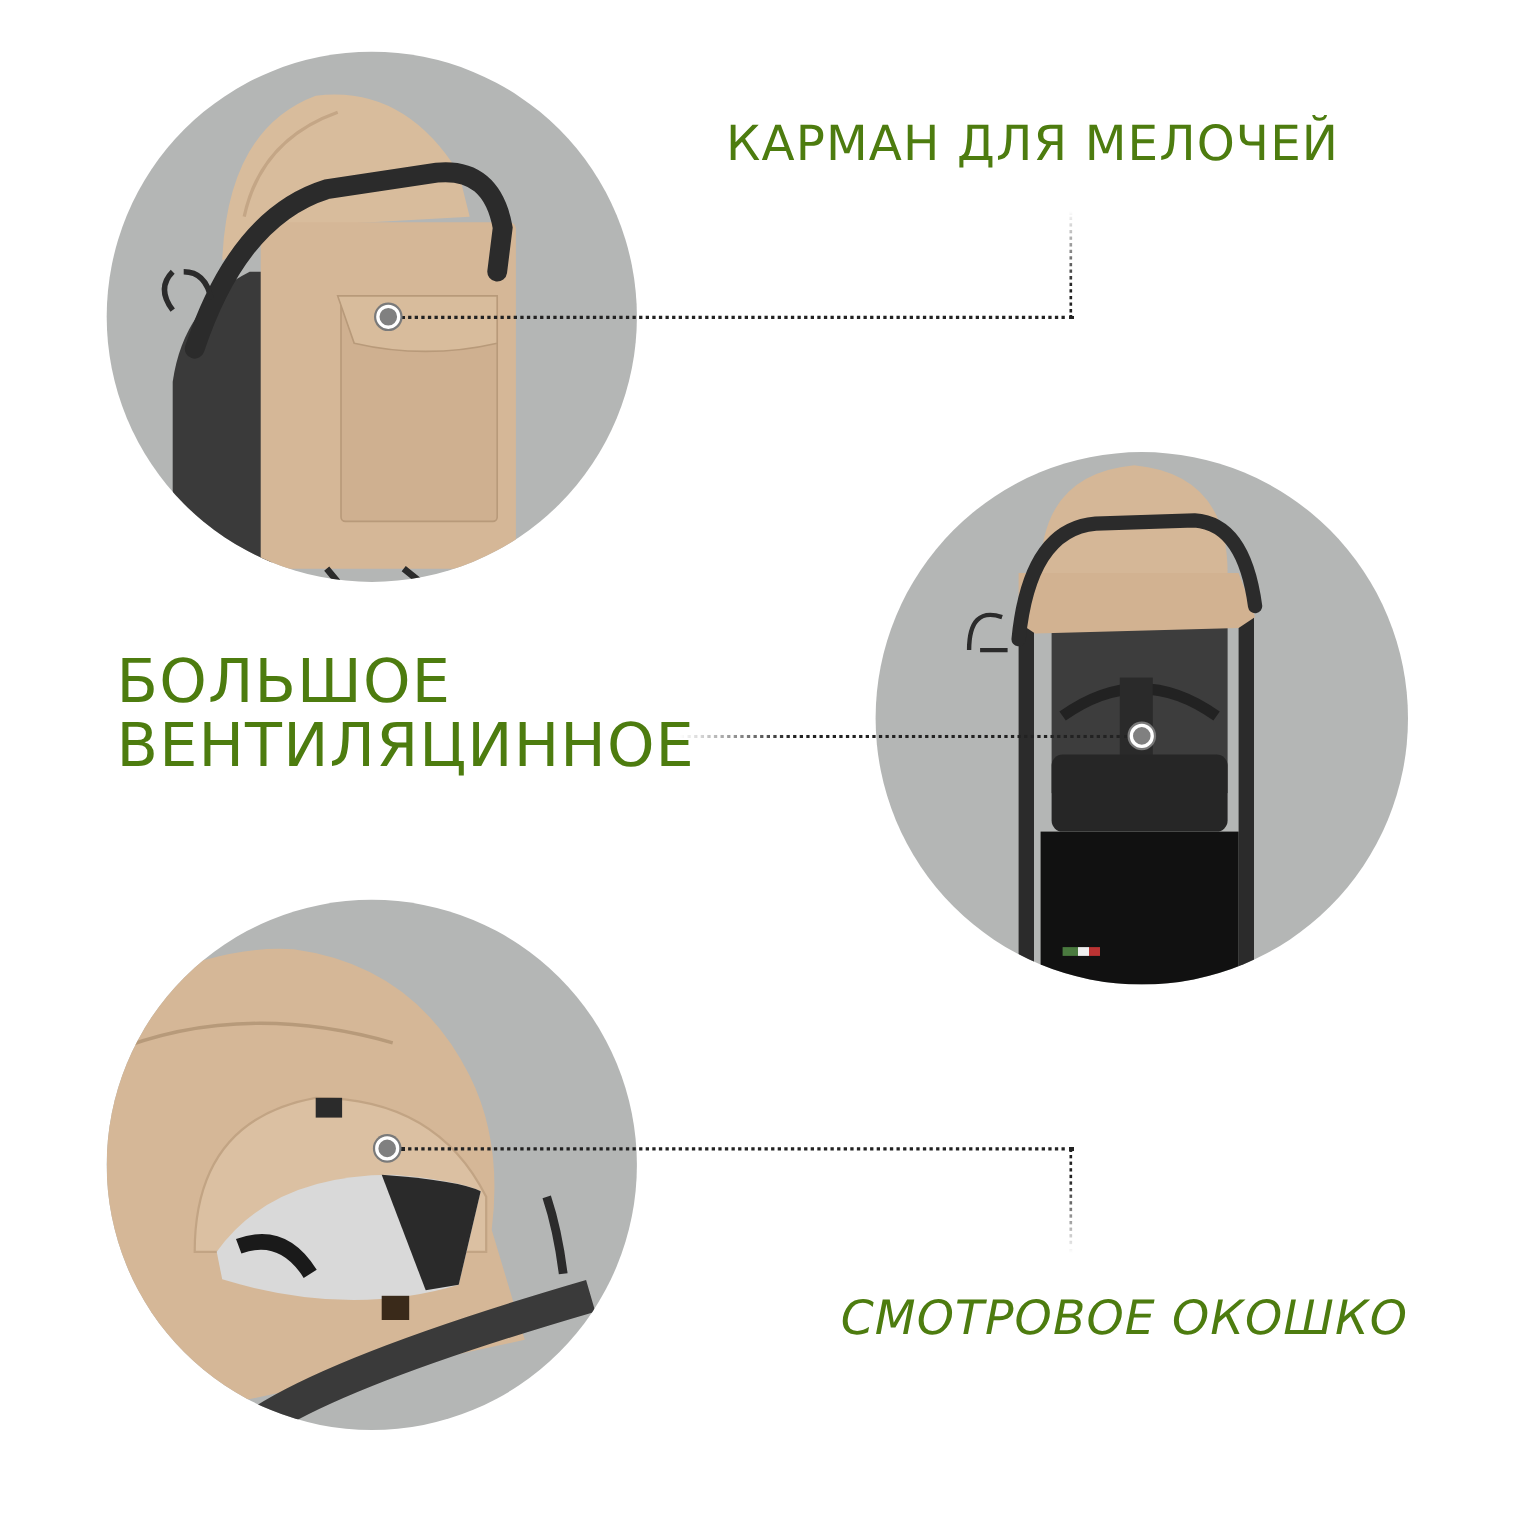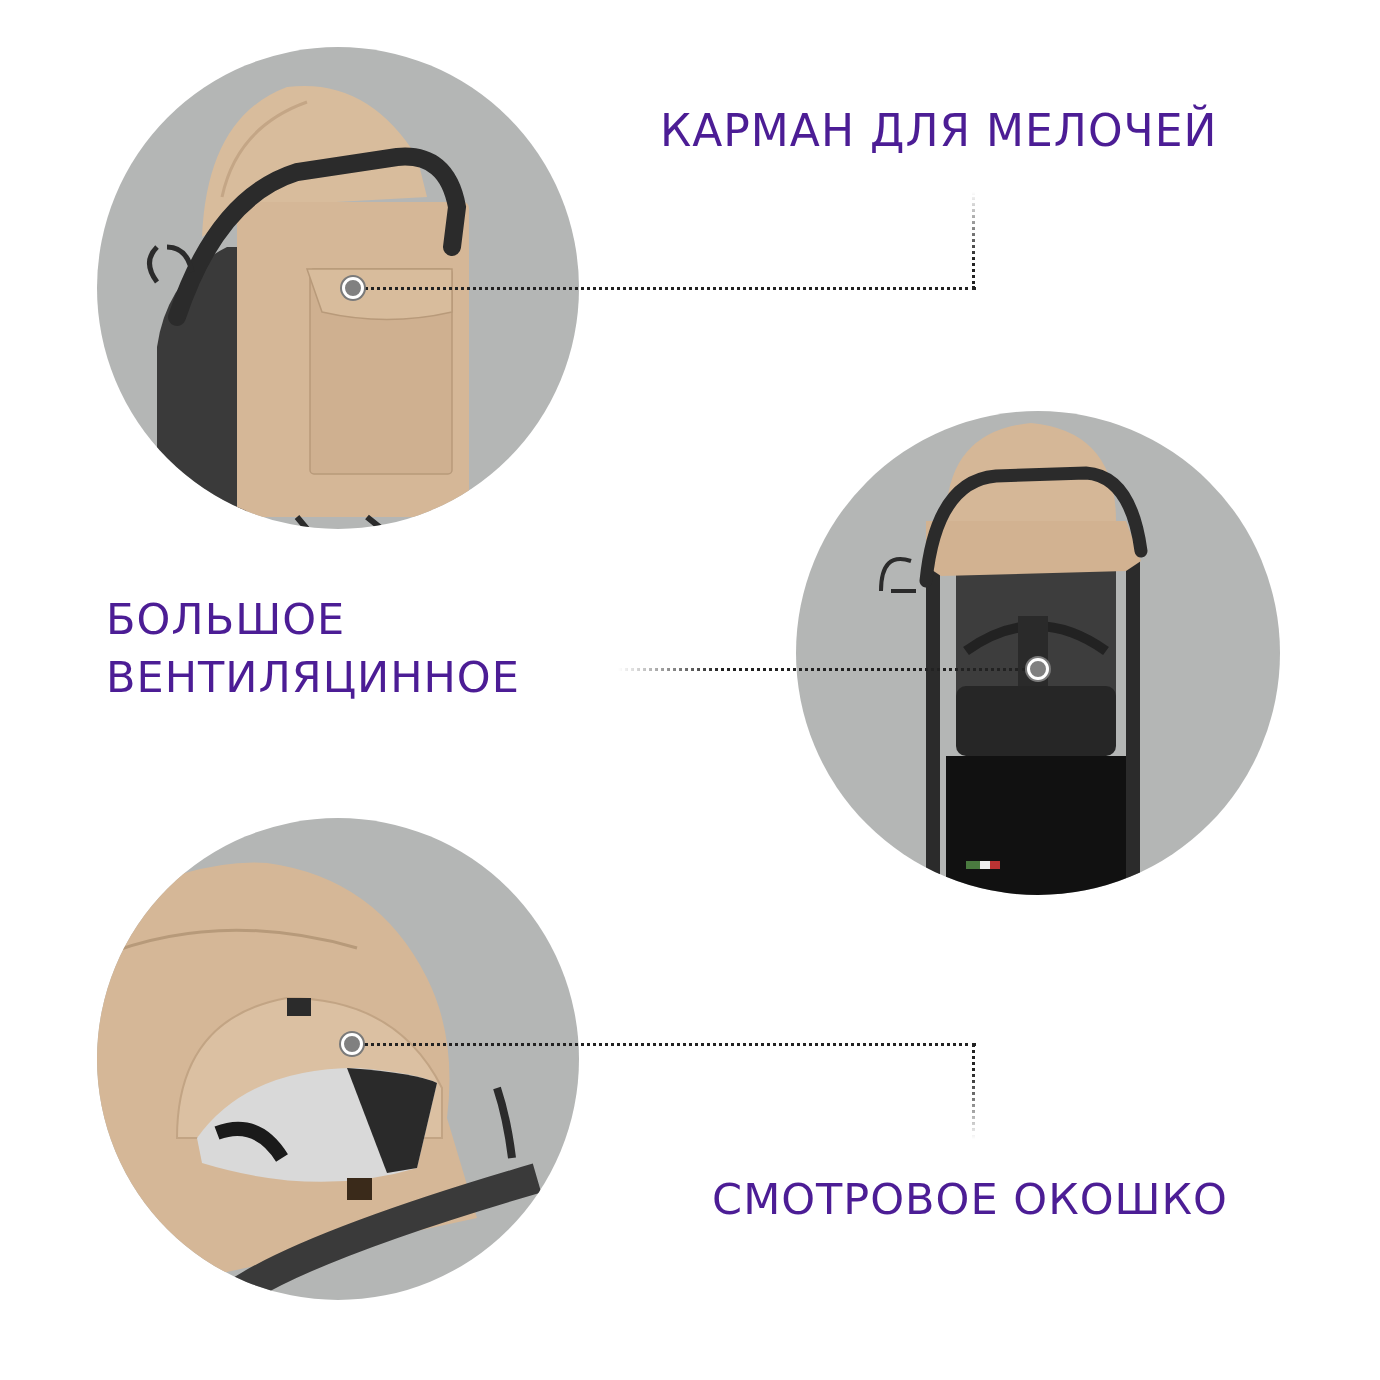--- a/index.html
+++ b/index.html
@@ -1,21 +1,21 @@
 <!DOCTYPE html>
 <html><head>
 <meta charset="utf-8">
 <style>
   html, body { margin:0; padding:0; background:#ffffff; }
   body { width:1380px; height:1380px; position:relative; overflow:hidden; font-family:"DejaVu Sans", "Liberation Sans", sans-serif; }
   .disc { position:absolute; border-radius:50%; background:#b4b6b5; overflow:hidden; }
-  .label { position:absolute; color:#4c1d95; letter-spacing:1px; font-weight:500; line-height:1.2; }
+  .label { position:absolute; color:#4d7c0f; letter-spacing:1px; font-weight:500; line-height:1.2; }
   .lbl1 { left:660px; top:105px; font-size:44px; white-space:nowrap; }
-  .lbl2 { left:106px; top:590px; font-size:43px; line-height:58px; }
-  .lbl3 { left:660px; top:1170px; width:620px; text-align:center; font-size:43px; line-height:58px; }
+  .lbl2 { left:106px; top:590px; font-size:55px; line-height:58px; }
+  .lbl3 { left:660px; top:1170px; width:620px; text-align:right; font-size:43px; line-height:58px;font-style:italic; }
   .dot-line { position:absolute; height:0; border-top:3px dotted #222; }
   .dot-vline { position:absolute; width:0; border-left:3px dotted #222; }
   .marker { position:absolute; width:22px; height:22px; border-radius:50%; background:#808080; border:3px solid #fff; box-shadow:0 0 0 2px #7a7a7a; box-sizing:border-box; }
   .fade-top { -webkit-mask-image:linear-gradient(to bottom, transparent, #000 70%); mask-image:linear-gradient(to bottom, transparent, #000 70%); }
   .fade-bottom { -webkit-mask-image:linear-gradient(to top, transparent, #000 70%); mask-image:linear-gradient(to top, transparent, #000 70%); }
   .fade-left { -webkit-mask-image:linear-gradient(to right, transparent, #000 25%); mask-image:linear-gradient(to right, transparent, #000 25%); }
   svg { position:absolute; left:0; top:0; }
 </style>
 </head>
 <body>

